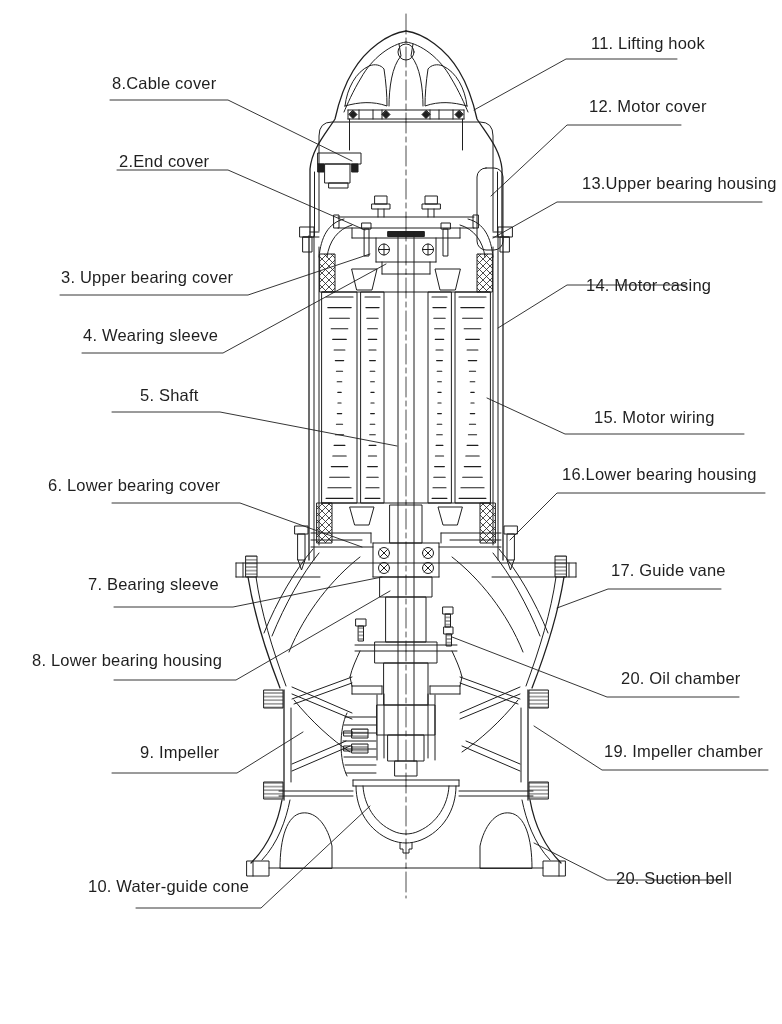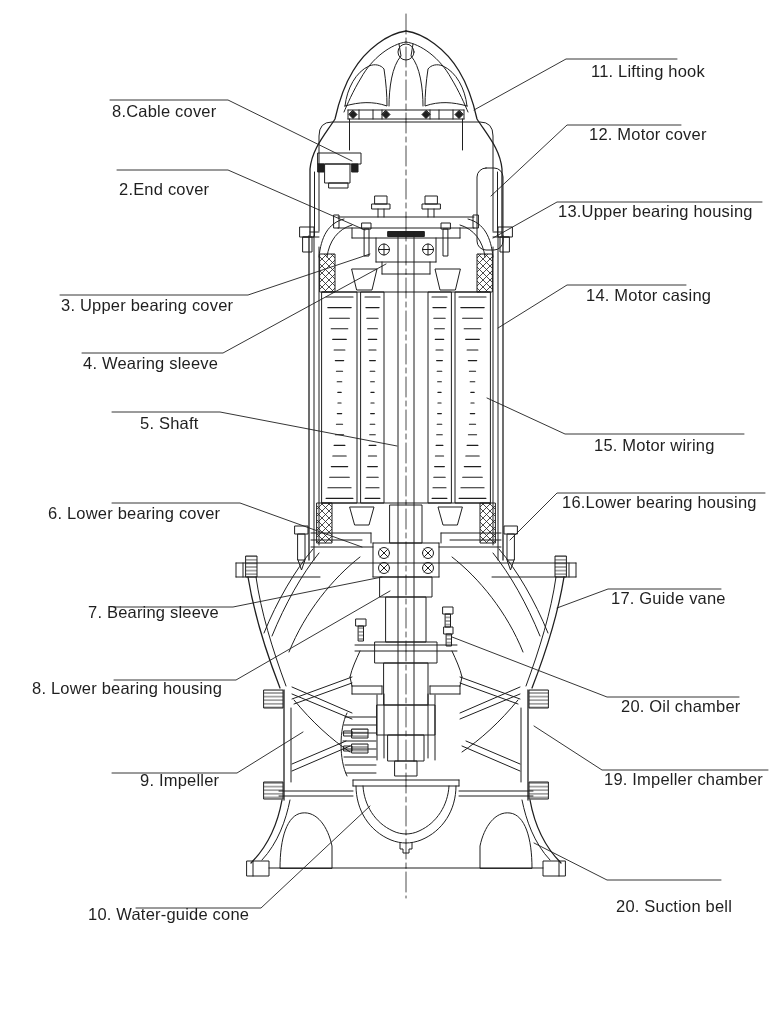--- a/index.html
+++ b/index.html
@@ -1,20 +1,20 @@
 <!DOCTYPE html>
 <html><head>
 <meta charset="utf-8">
 <style>
   html,body{margin:0;padding:0;background:#fff;}
   #stage{position:relative;width:782px;height:1024px;background:#ffffff;overflow:hidden;
          font-family:"Liberation Sans",sans-serif;}
   #drawing{position:absolute;left:0;top:0;}
   .part-label{position:absolute;white-space:nowrap;color:#1f1f1f;font-size:16.5px;
-              line-height:1.05;letter-spacing:0.2px;font-weight:400;margin-top:28px;}
+              line-height:1.05;letter-spacing:0.2px;font-weight:400;}
 </style>
 </head>
 <body>
 
 <div id="stage">
 
 <svg id="drawing" width="782" height="1024" viewBox="0 0 782 1024">
   <defs>
     <pattern id="xh" width="7" height="7" patternUnits="userSpaceOnUse">
       <path d="M0,7 L7,0 M0,0 L7,7" stroke="#1f1f1f" stroke-width="0.8" fill="none"></path>
@@ -339,22 +339,22 @@
 <div class="part-label" style="left:61px;top:269px">3. Upper bearing cover</div>
 <div class="part-label" style="left:83px;top:327px">4. Wearing sleeve</div>
 <div class="part-label" style="left:140px;top:387px">5. Shaft</div>
 <div class="part-label" style="left:48px;top:477px">6. Lower bearing cover</div>
 <div class="part-label" style="left:88px;top:576px">7. Bearing sleeve</div>
 <div class="part-label" style="left:32px;top:652px">8. Lower bearing housing</div>
 <div class="part-label" style="left:140px;top:744px">9. Impeller</div>
 <div class="part-label" style="left:88px;top:878px">10. Water-guide cone</div>
 <div class="part-label" style="left:591px;top:35px">11. Lifting hook</div>
 <div class="part-label" style="left:589px;top:98px">12. Motor cover</div>
-<div class="part-label" style="left:558px;top:175px">13.Upper bearing housing</div>
-<div class="part-label" style="left:586px;top:259px">14. Motor casing</div>
+<div class="part-label" style="left:582px;top:175px">13.Upper bearing housing</div>
+<div class="part-label" style="left:586px;top:277px">14. Motor casing</div>
 <div class="part-label" style="left:594px;top:409px">15. Motor wiring</div>
 <div class="part-label" style="left:562px;top:466px">16.Lower bearing housing</div>
 <div class="part-label" style="left:611px;top:562px">17. Guide vane</div>
 <div class="part-label" style="left:621px;top:670px">20. Oil chamber</div>
 <div class="part-label" style="left:604px;top:743px">19. Impeller chamber</div>
 <div class="part-label" style="left:616px;top:870px">20. Suction bell</div>
 
 </div>
 
 </body></html>

